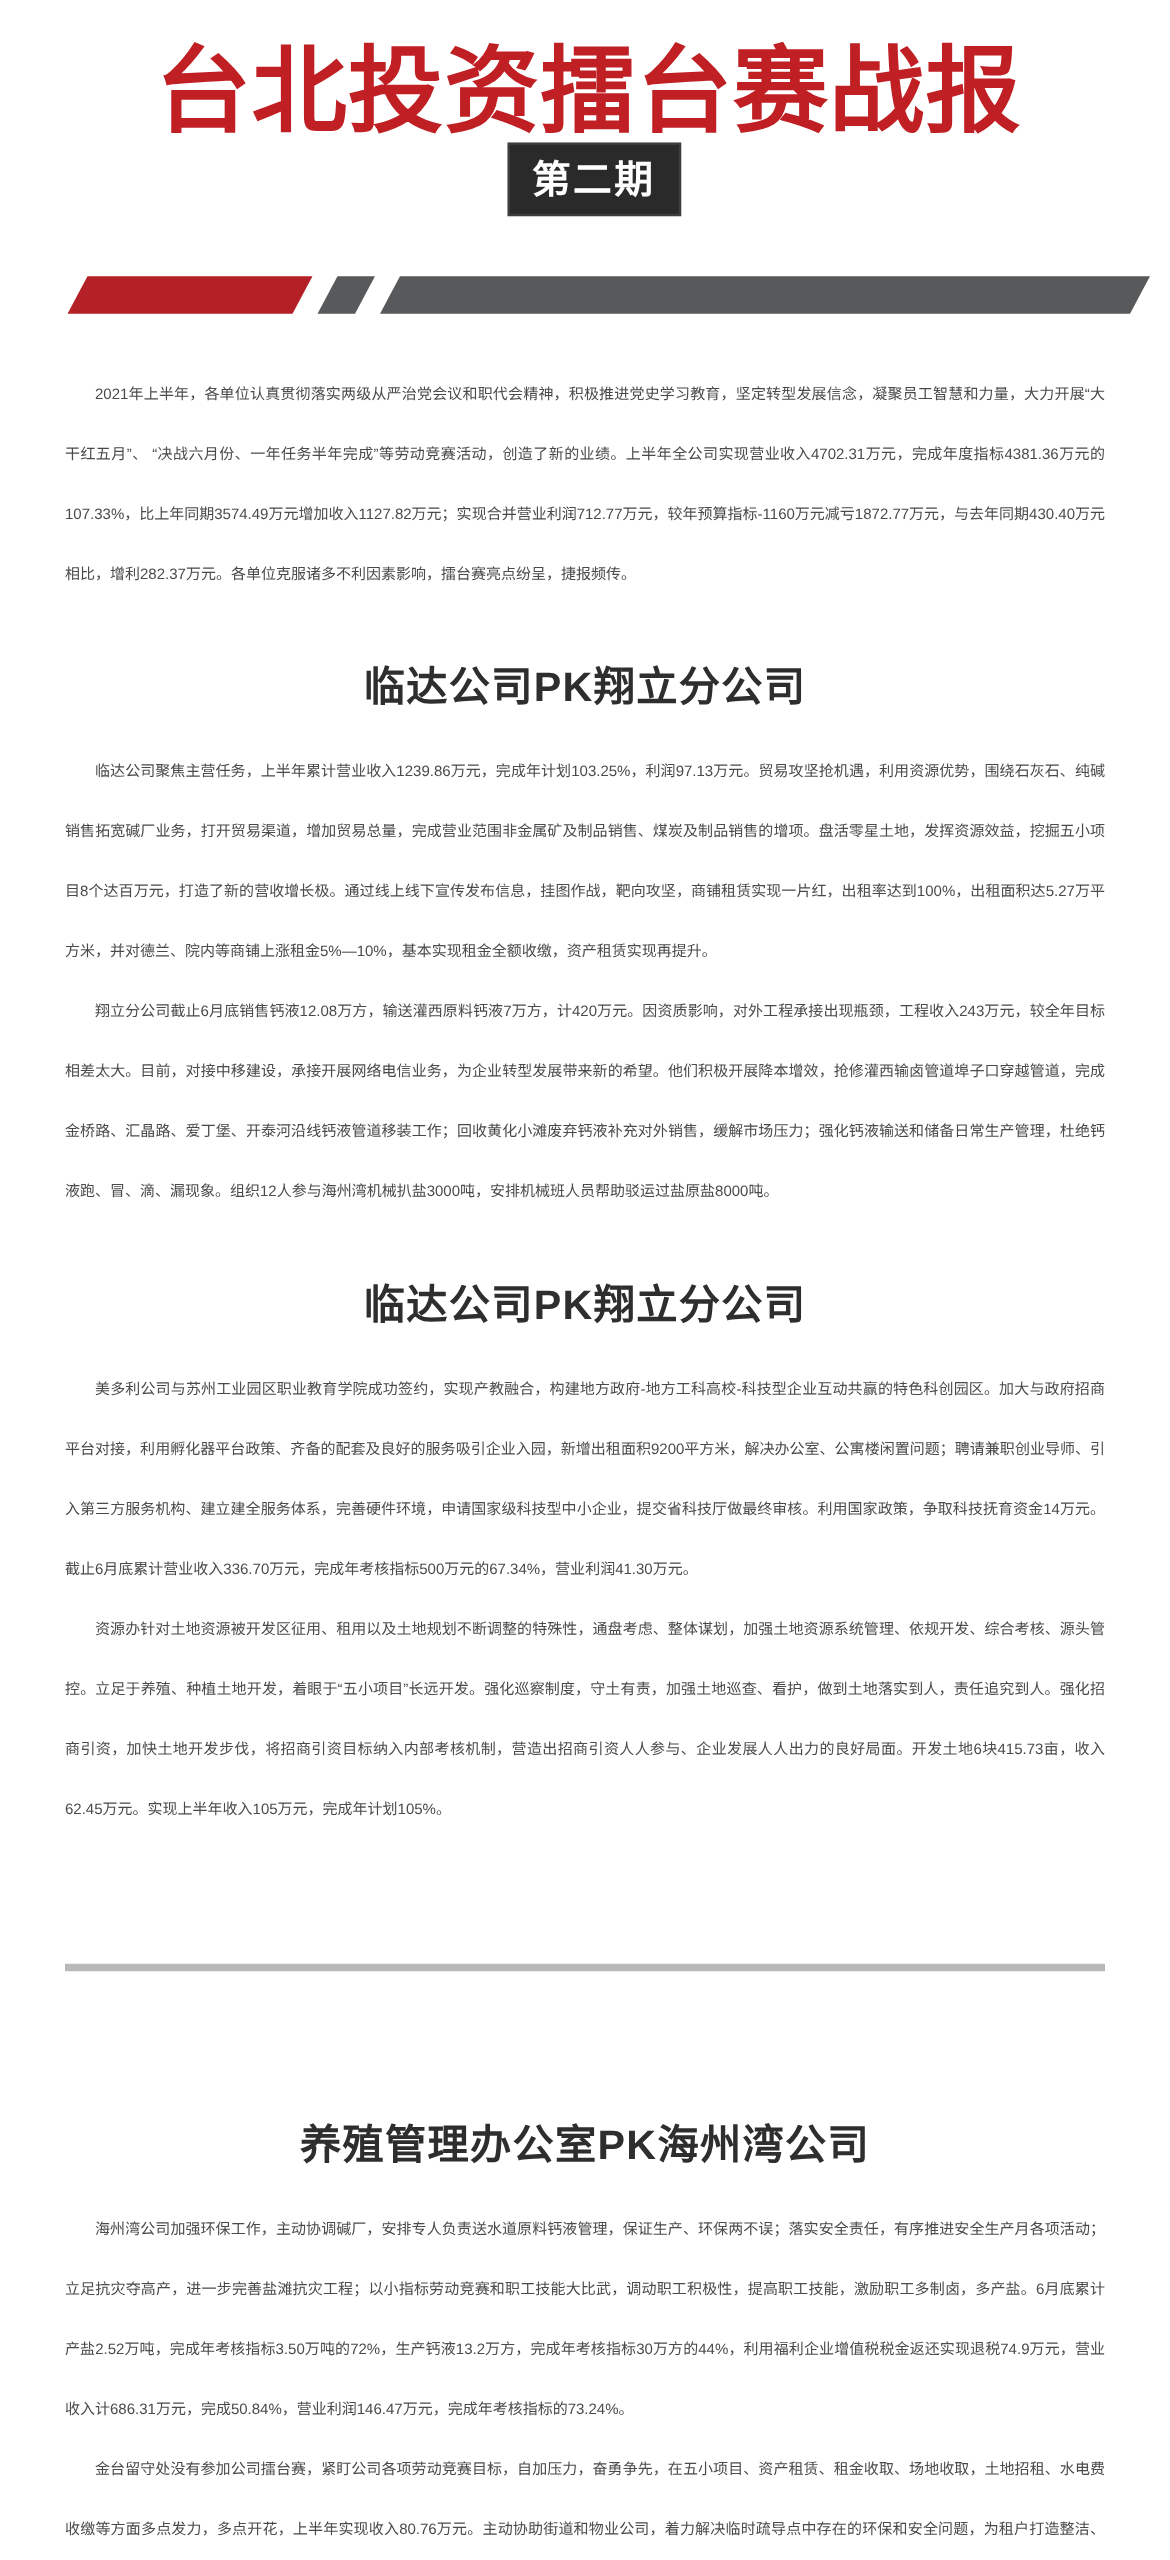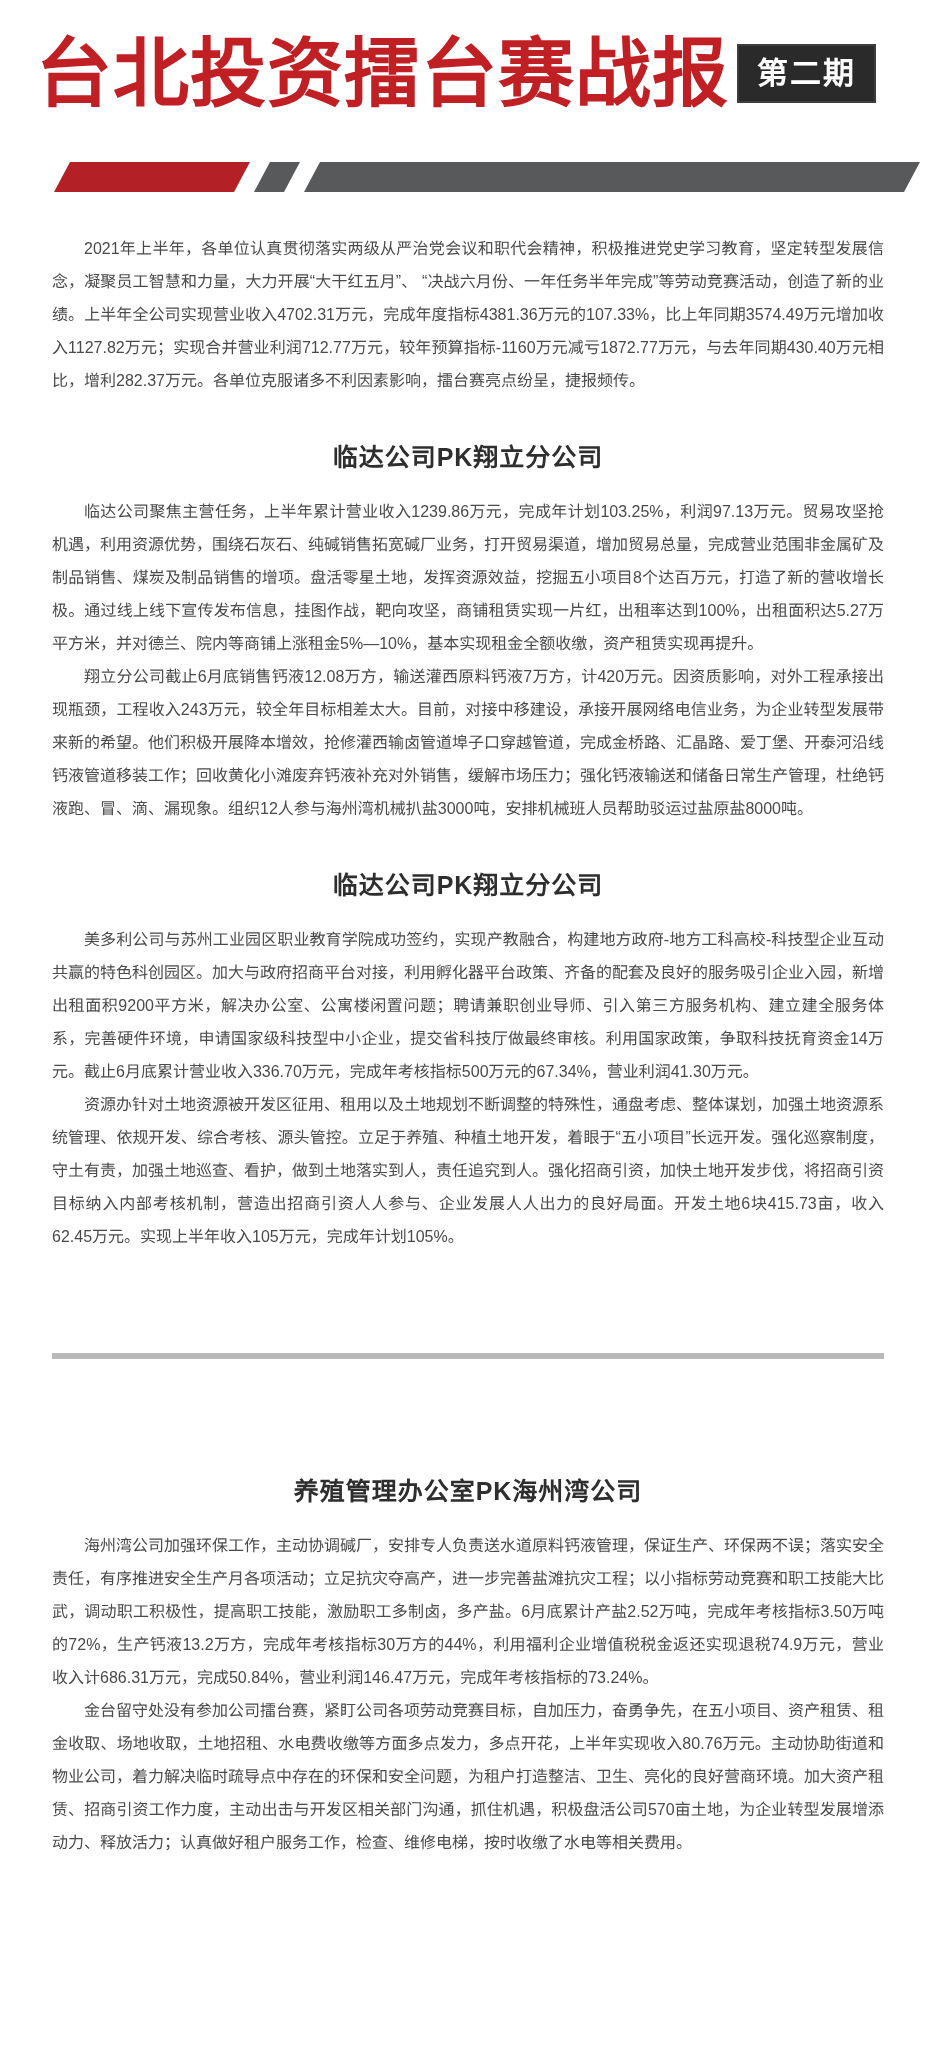--- a/index.html
+++ b/index.html
@@ -11,20 +11,21 @@
     font-family: "Liberation Sans", "DejaVu Sans", sans-serif;
     color: #474747;
   }
   .page { width: 936px; height: 2048px; background: #ffffff; }
 
   
   .masthead {
     display: flex;
     align-items: center;
     padding: 34px 30px 0 36px;
+    flex-direction: column;
   }
   .masthead-title {
     font-size: 76px;
     font-weight: bold;
     color: #c01f24;
     line-height: 1.05;
     letter-spacing: 1px;
     white-space: nowrap;
   }
   .issue-badge {
@@ -43,31 +44,31 @@
   
   .stripes { position: relative; height: 30px; margin-top: 48px; }
   .stripe { position: absolute; top: 0; height: 30px; transform: skewX(-28deg); }
   .stripe-red   { left: 62px;  width: 180px; background: #b32025; }
   .stripe-nick  { left: 262px; width: 30px;  background: #58595b; }
   .stripe-long  { left: 312px; width: 600px; background: #58595b; }
 
   
   .content { padding: 0 52px; }
   .para {
-    font-size: 16px;
-    line-height: 33px;
+    font-size: 12px;
+    line-height: 48px;
     text-indent: 2em;
     text-align: justify;
     color: #4a4a4a;
     margin: 0;
   }
   .intro { margin-top: 40px; }
   .section-heading {
     text-align: center;
-    font-size: 25px;
+    font-size: 33px;
     font-weight: bold;
     color: #2e2e2e;
     letter-spacing: 1px;
     margin: 40px 0 22px 0;
   }
   .divider {
     height: 6px;
     background: #b9b9b9;
     margin: 100px 0 0 0;
   }

